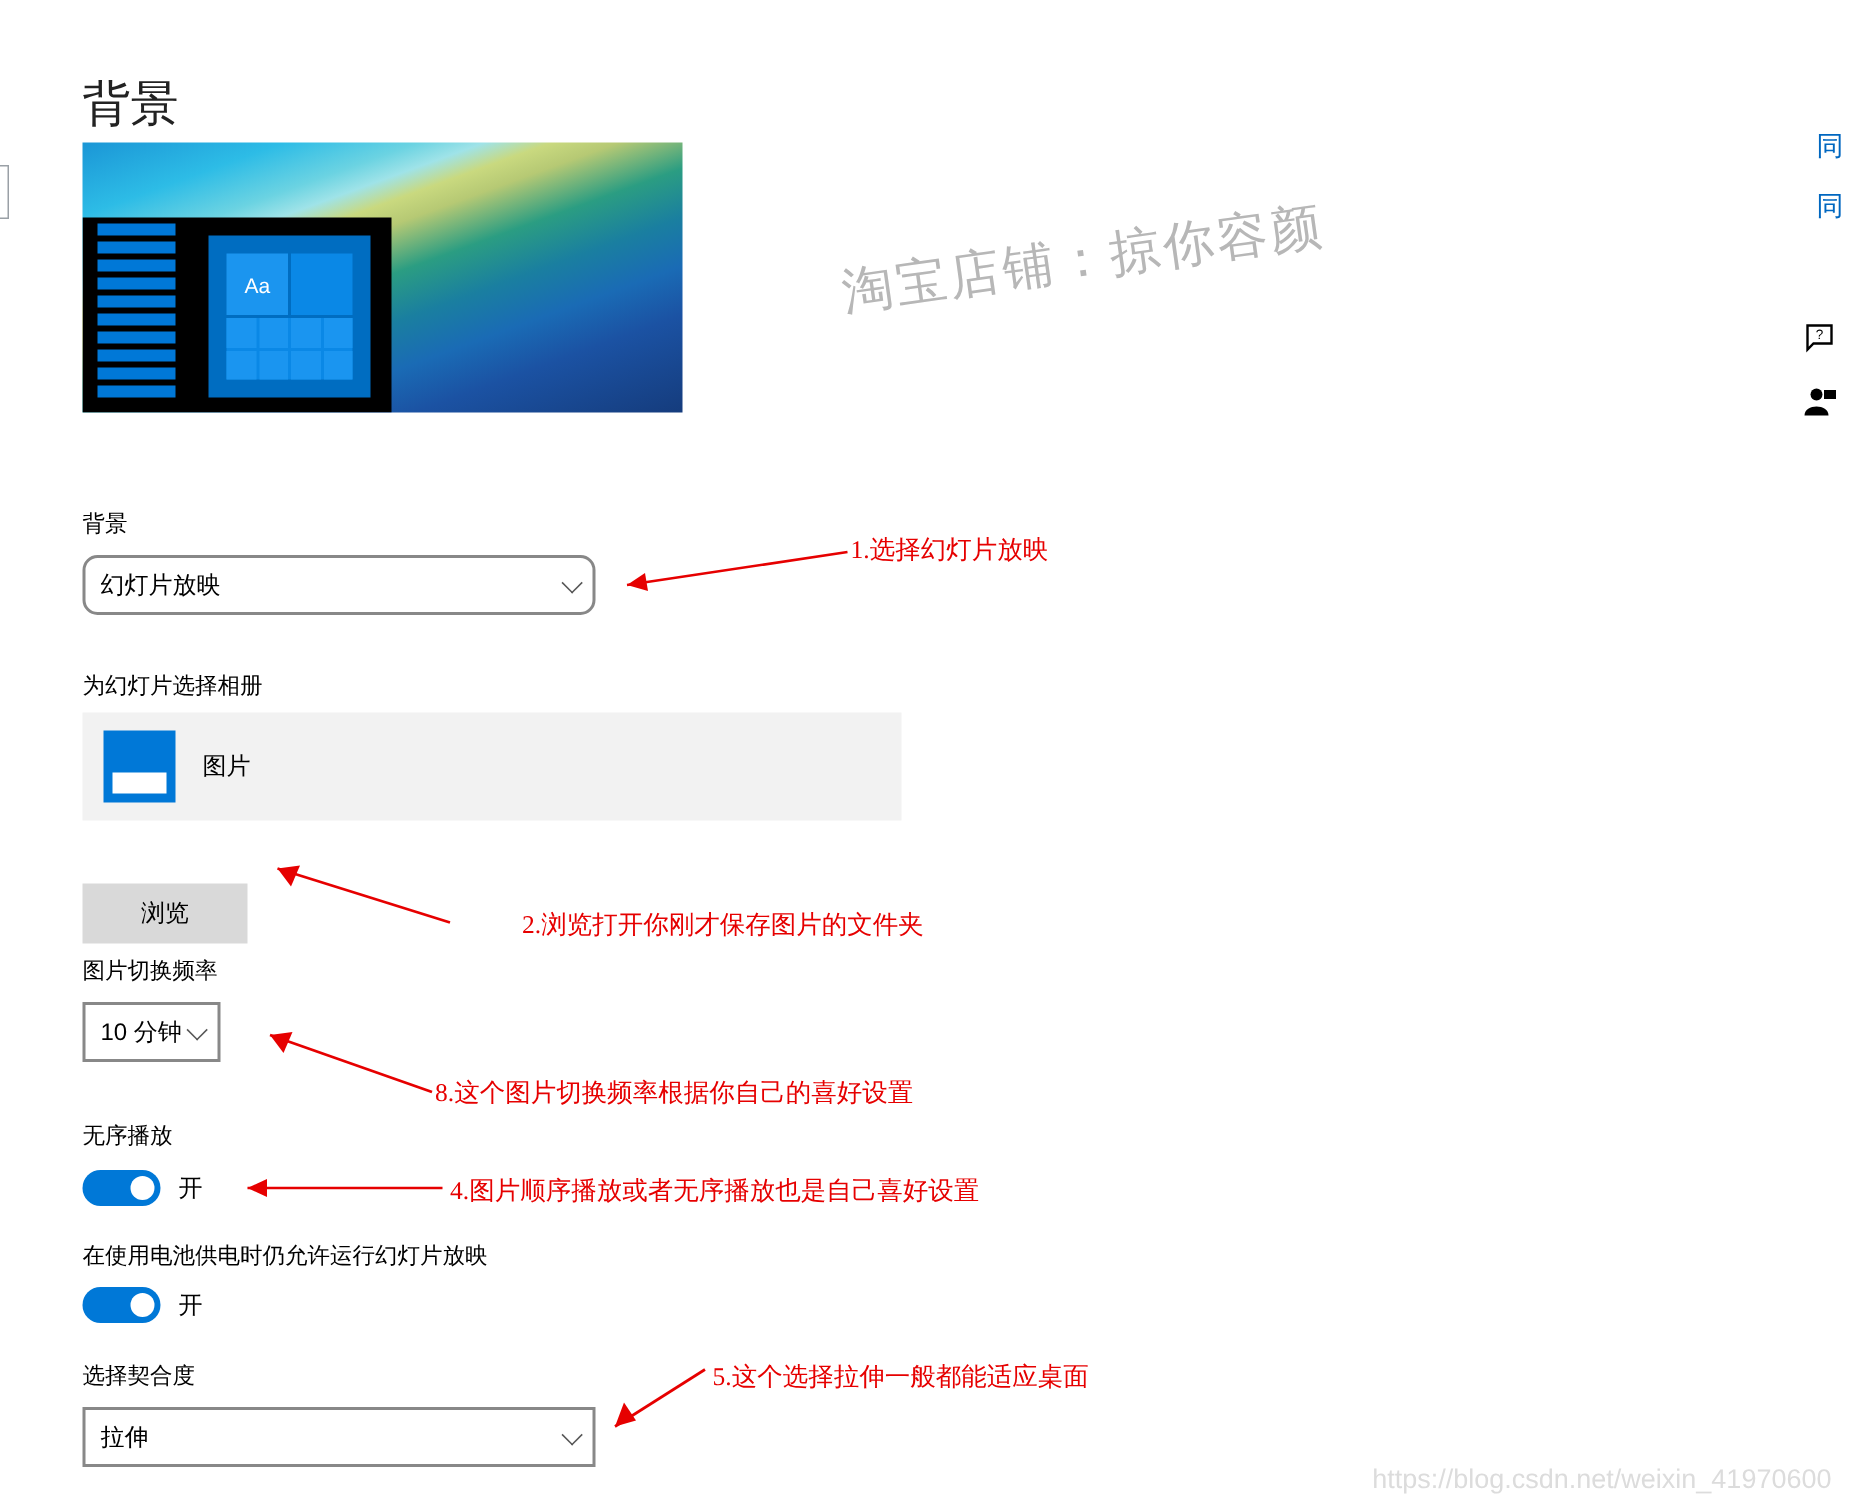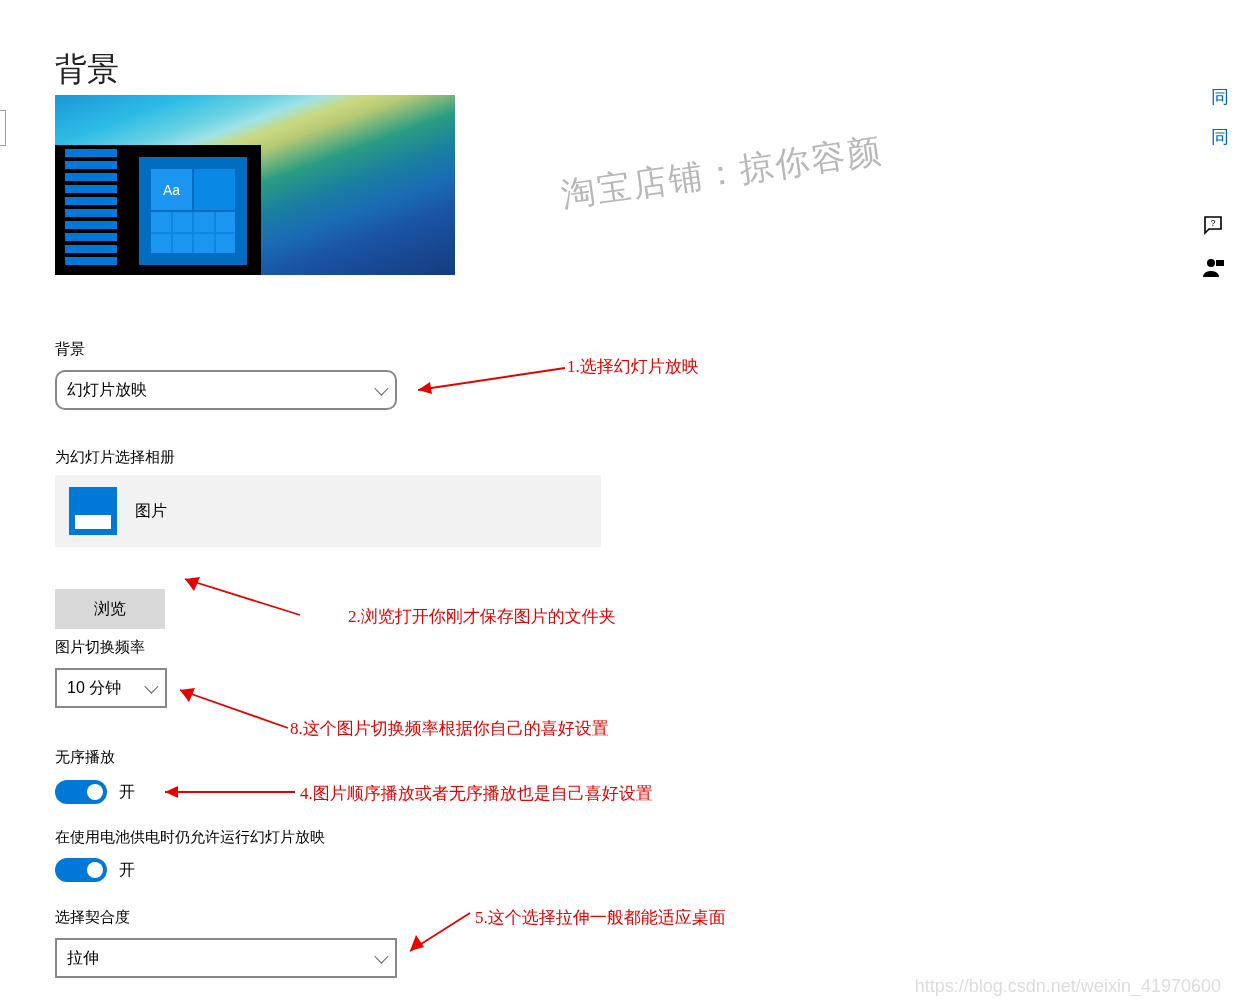--- a/index.html
+++ b/index.html
@@ -254,21 +254,21 @@
 </div>
 
 <div class="field-label" style="left:55px; top:448px;">为幻灯片选择相册</div>
 <div class="album-item" style="top:475px;">
   <div class="folder-icon"></div>
   <span class="album-name">图片</span>
 </div>
 <button class="browse-btn" style="top:589px;"><span>浏览</span></button>
 
 <div class="field-label" style="left:55px; top:638px;">图片切换频率</div>
-<div class="dropdown" style="left:55px; top:668px; width:112px;">
+<div class="dropdown" style="left:55px; top:668px; width:92px;">
   <span>10 分钟</span>
   <span class="chevron"></span>
 </div>
 
 <div class="field-label" style="left:55px; top:748px;">无序播放</div>
 <div class="toggle-row" style="left:55px; top:780px;">
   <div class="toggle"></div>
   <span class="toggle-label">开</span>
 </div>
 

